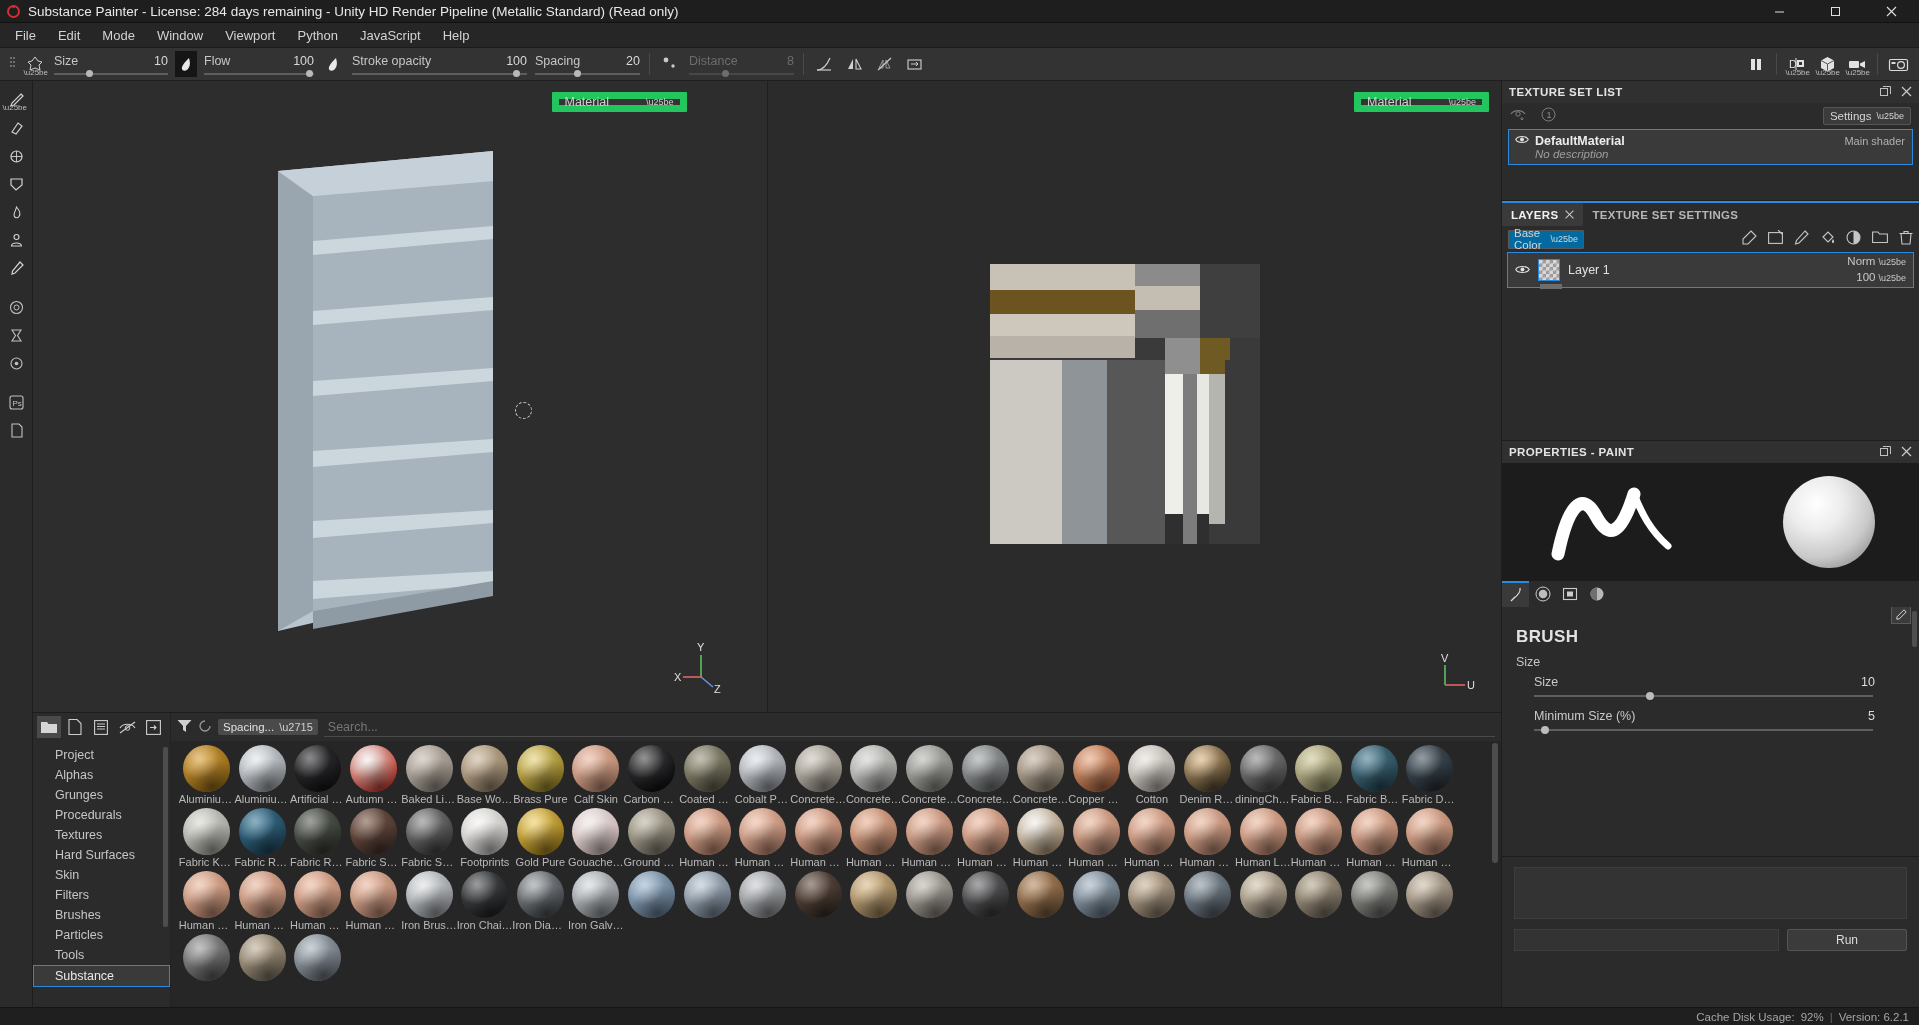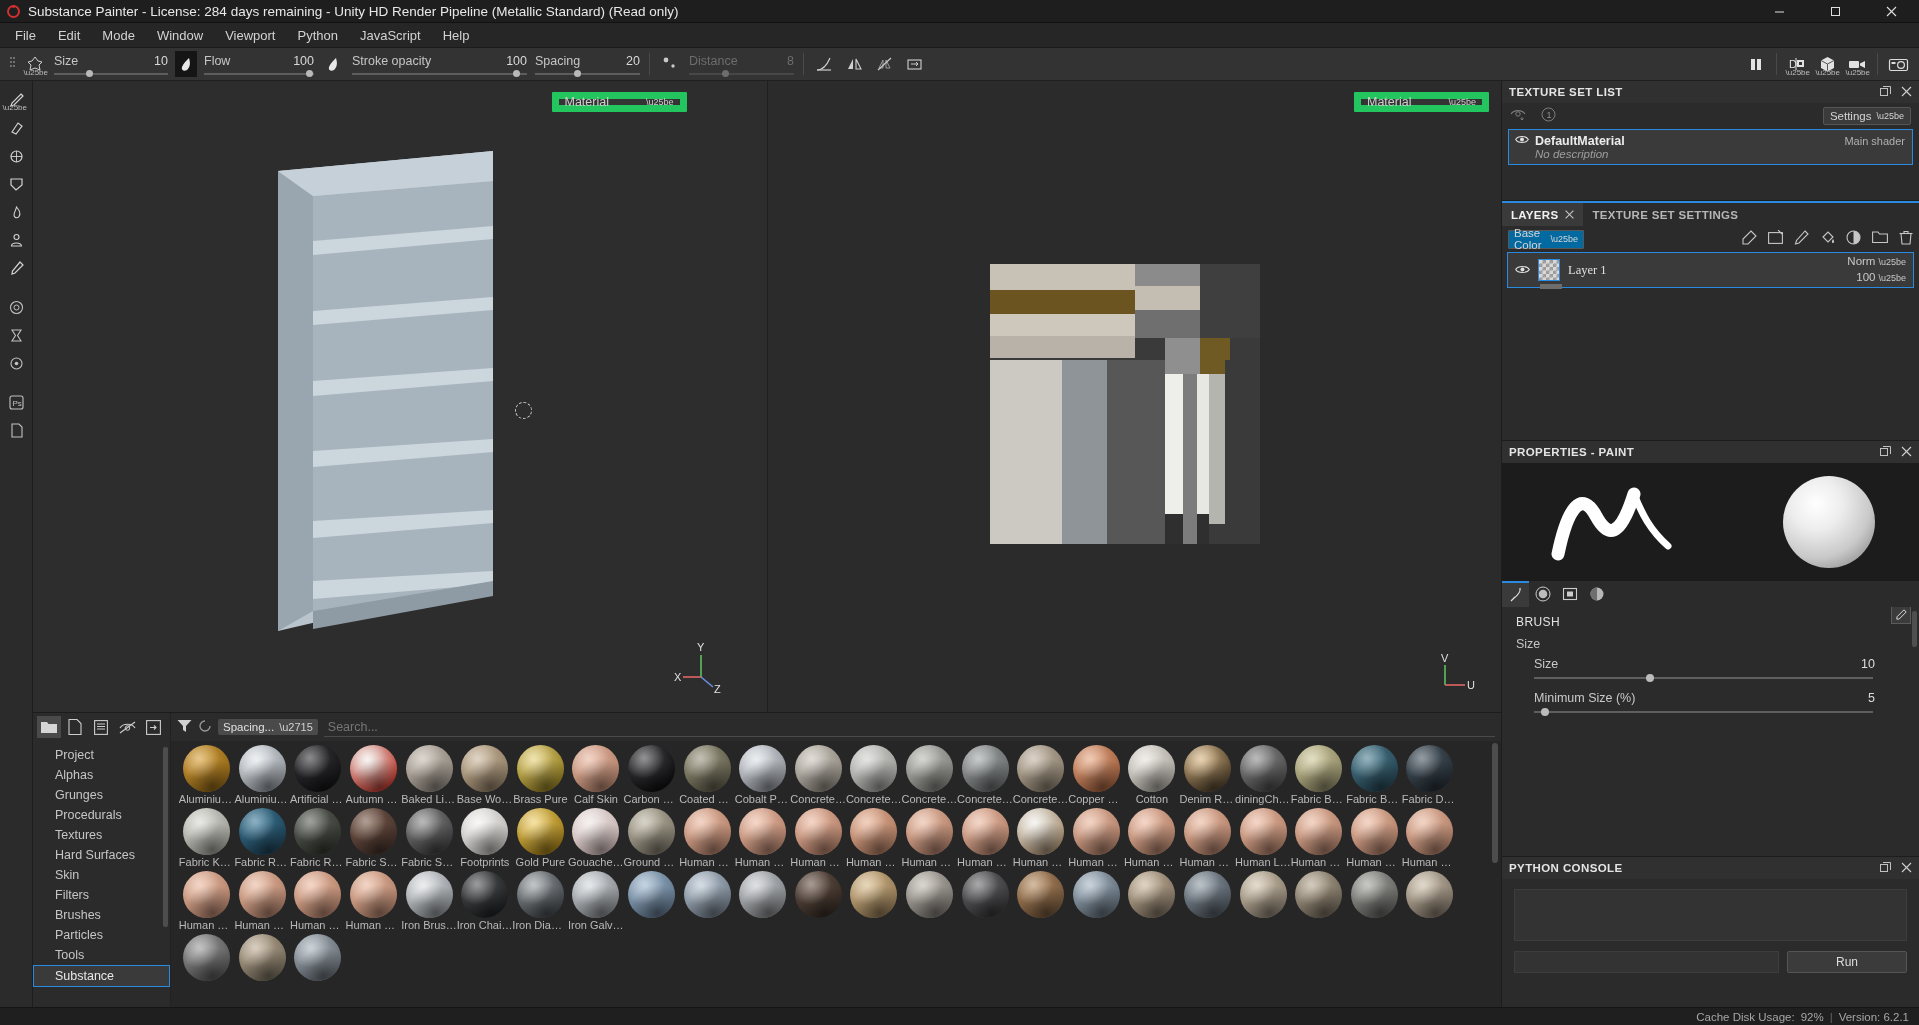--- a/index.html
+++ b/index.html
@@ -123,36 +123,36 @@
   .chan-select { width:76px; height:19px; background:#0369a1; border:1px solid #585858;
       font-size:11.5px; color:#d5d5d5; display:flex; align-items:center; padding:0 5px; border-radius:1px;}
   .chan-select .cv { margin-left:auto; font-size:9px;}
   .lt-icons { margin-left:auto; display:flex; gap:11px; color:#c6c6c6;}
   .layer-row { margin:0 5px; border:1px solid #2a8ae0; background:#3a3a3a; height:36px;
      display:flex; align-items:center; padding:0 7px; gap:8px; position:relative;}
   .lyr-thumb { width:22px; height:22px; border:1px solid #2a8ae0;
      background-image:linear-gradient(45deg,#9a9a9a 25%,transparent 25%,transparent 75%,#9a9a9a 75%),
                       linear-gradient(45deg,#9a9a9a 25%,#d8d8d8 25%,#d8d8d8 75%,#9a9a9a 75%);
      background-size:7px 7px; background-position:0 0,3.5px 3.5px;}
-  .lyr-name { font-size:12.5px; color:#e0e0e0;font-family:Liberation Serif, serif;}
+  .lyr-name { font-size:12.5px; color:#e0e0e0;}
   .lyr-right { margin-left:auto; text-align:right; font-size:11.5px; color:#c8c8c8; line-height:15px;}
   .lyr-right .cv { font-size:9px; margin-left:3px;}
   .lyr-under { position:absolute; left:32px; bottom:-2px; width:22px; height:5px; background:#6d6d6d;}
 
   .props { flex:1; display:flex; flex-direction:column; border-bottom:1px solid #1d1d1d; min-height:0;}
   .prev-area { height:118px; background:#1c1c1c; display:flex; align-items:center;
       justify-content:space-around; position:relative;}
   .stroke-prev { width:150px; height:92px; position:relative;}
   .ball-prev { width:92px; height:92px; border-radius:50%;
       background:radial-gradient(circle at 36% 30%, #ffffff 0%, #ededed 30%, #c9c9c9 62%, #8d8d8d 88%, #6f6f6f 100%);}
   .prop-tabs { height:26px; display:flex; background:#2b2b2b; }
   .ptab { width:27px; display:flex; align-items:center; justify-content:center; color:#cccccc;}
   .ptab.active { background:#3a3a3a; border-top:2px solid #2a8ae0;}
   .prop-body { flex:1; padding:8px 12px 0 14px; overflow:hidden; position:relative;}
-  .sec-title { font-size:12px; font-weight:normal; color:#e2e2e2; letter-spacing:.4px; margin-bottom:8px;}
+  .sec-title { font-size:17px; font-weight:bold; color:#e2e2e2; letter-spacing:.4px; margin-bottom:8px;margin-top:12px;}
   .sub-title { font-size:12.5px; color:#c4c4c4; margin-bottom:6px;}
   .prop-row { margin-left:18px; margin-bottom:12px; }
   .prop-top { display:flex; align-items:baseline; font-size:12.5px; color:#c9c9c9;}
   .prop-top .v { margin-left:auto; color:#dcdcdc;}
   .prop-track { height:2px; background:#5f5f5f; margin-top:6px; position:relative;}
   .prop-knob { position:absolute; width:8px; height:8px; border-radius:50%; background:#bcbcbc; top:-3px;}
   .prop-edit { position:absolute; right:8px; width:20px; height:19px; background:#3b3b3b;
      border:1px solid #5b5b5b; display:flex; align-items:center; justify-content:center; color:#d0d0d0;}
   .prop-scroll { position:absolute; right:2px; top:4px; width:5px; height:36px; background:#4f4f4f; border-radius:2px;}
 
@@ -1073,35 +1073,20 @@
             <span class="v" style="margin-right:32px">5</span>
           </div>
           <div class="prop-track" style="margin-right:34px">
               <div class="prop-knob" style="left:2%"></div>
             </div>
         </div>
       </div>
     </div>
 
     <div class="pyc">
-      <div class="dock-head">
-        <span>PYTHON CONSOLE</span>
-        <div class="hctrl">
-          <span>
-            <svg width="11" height="11" viewBox="0 0 11 11">
-                <rect x="0.5" y="2.5" width="7" height="7" fill="none" stroke="#c0c0c0" stroke-width="1"></rect>
-                <polyline points="3,0.5 10.5,0.5 10.5,8" fill="none" stroke="#c0c0c0" stroke-width="1"></polyline>
-              </svg></span>
-          <span>
-            <svg width="11" height="11" viewBox="0 0 11 11">
-                <line x1="1" y1="1" x2="10" y2="10" stroke="#d0d0d0" stroke-width="1.1"></line>
-                <line x1="10" y1="1" x2="1" y2="10" stroke="#d0d0d0" stroke-width="1.1"></line>
-              </svg></span>
-        </div>
-      </div>
       <div class="pyc-body">
         <div class="pyc-out"></div>
         <div class="pyc-bottom">
           <div class="pyc-in"></div>
           <div class="run-btn">Run</div>
         </div>
       </div>
     </div>
   </div>
 </div>

